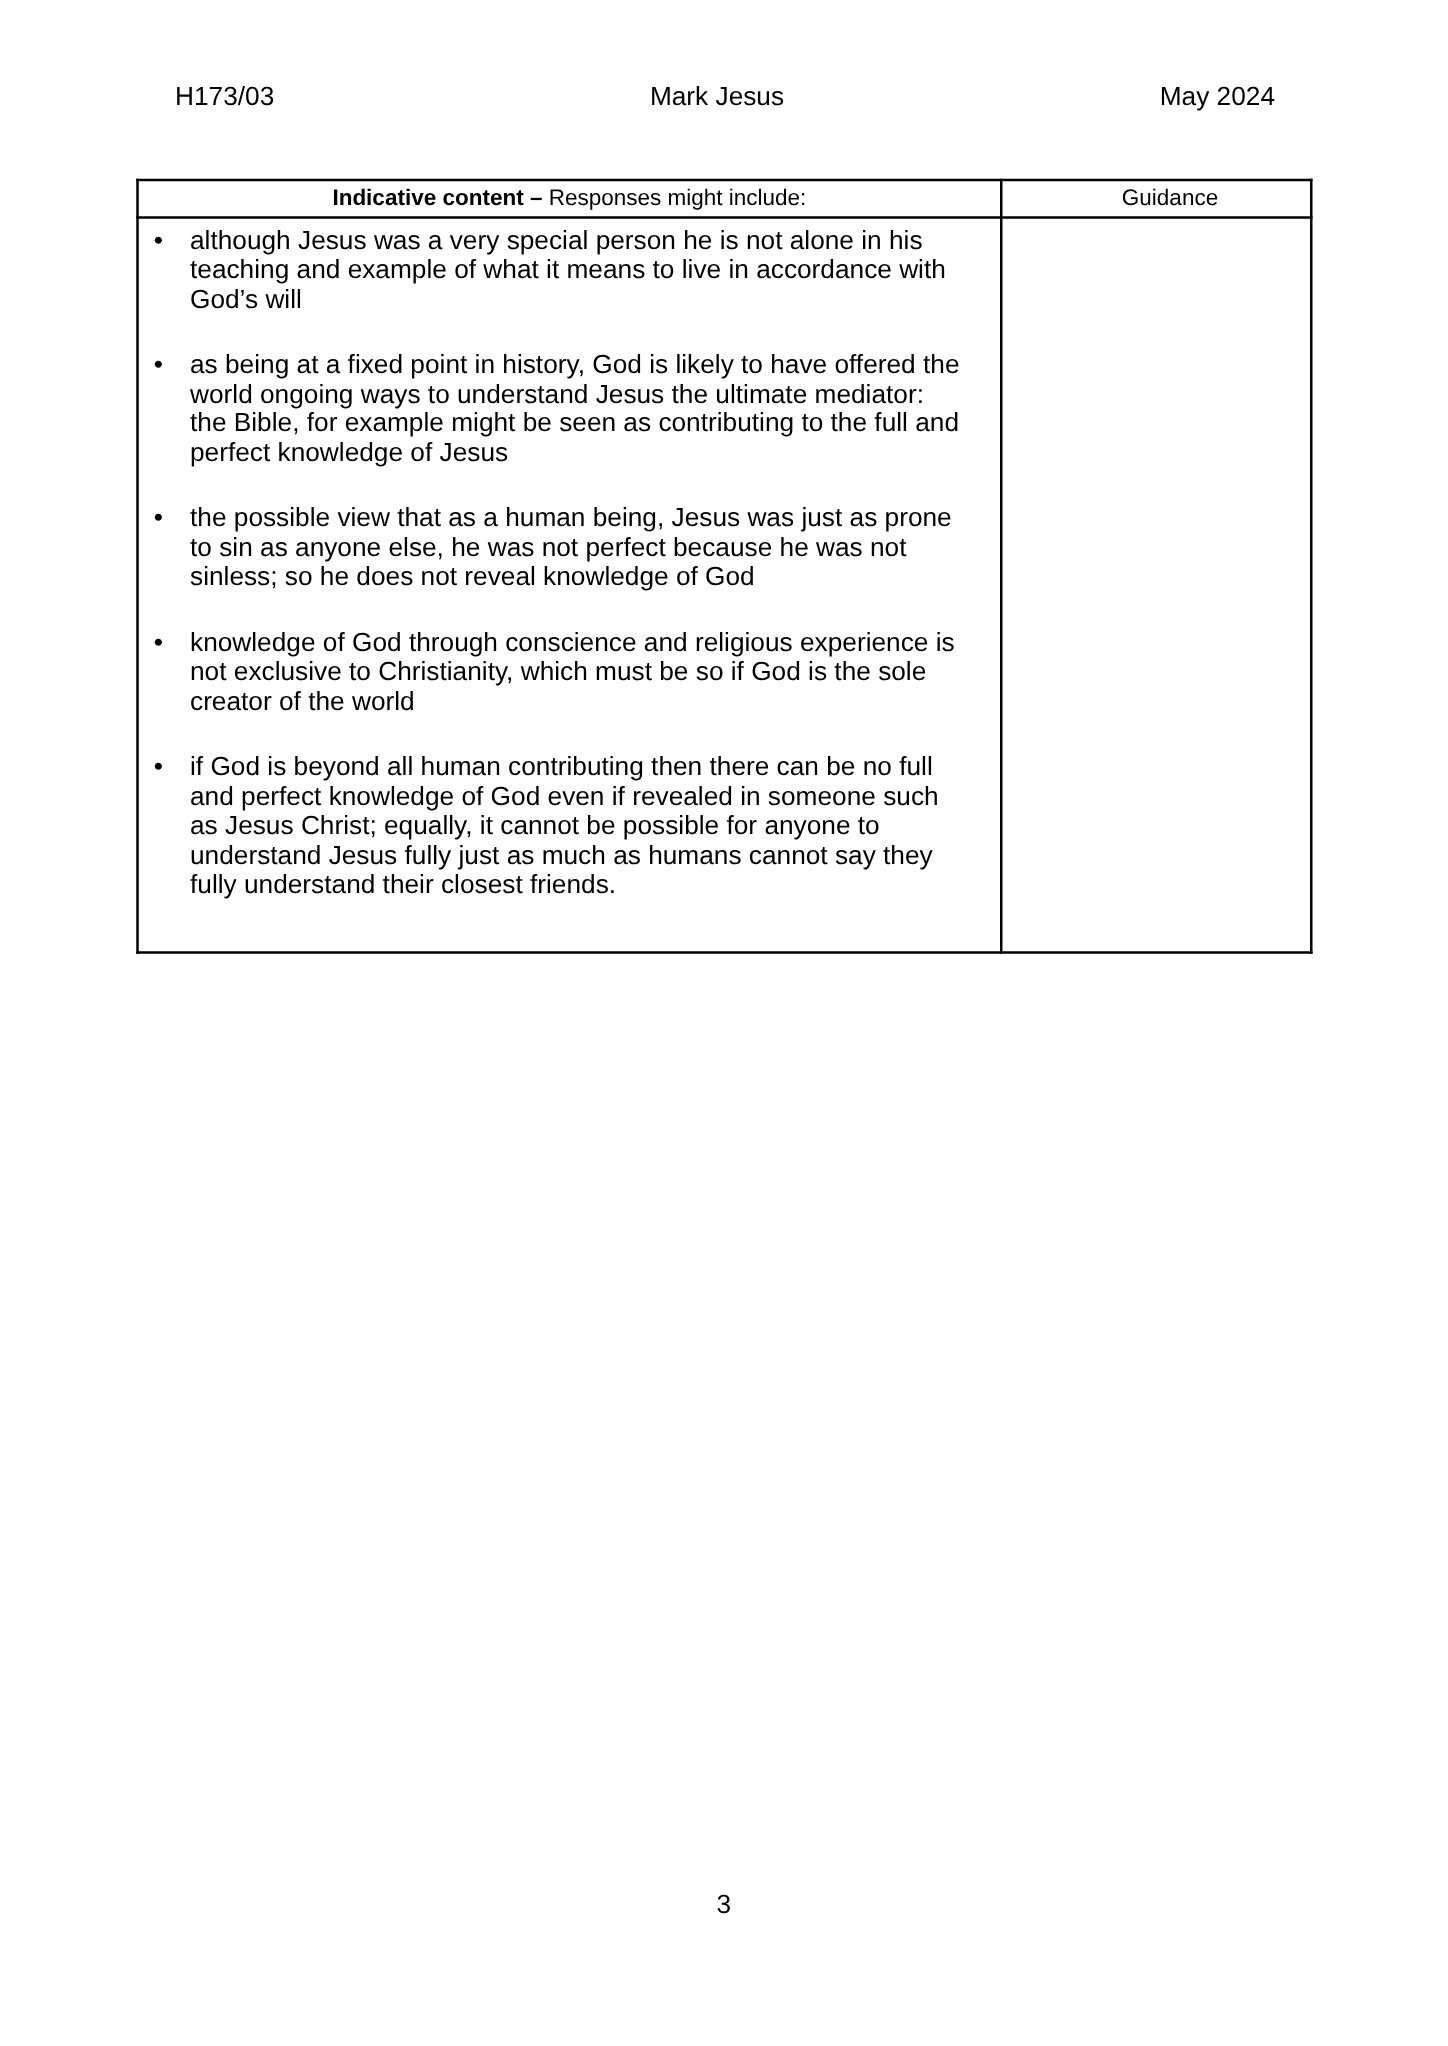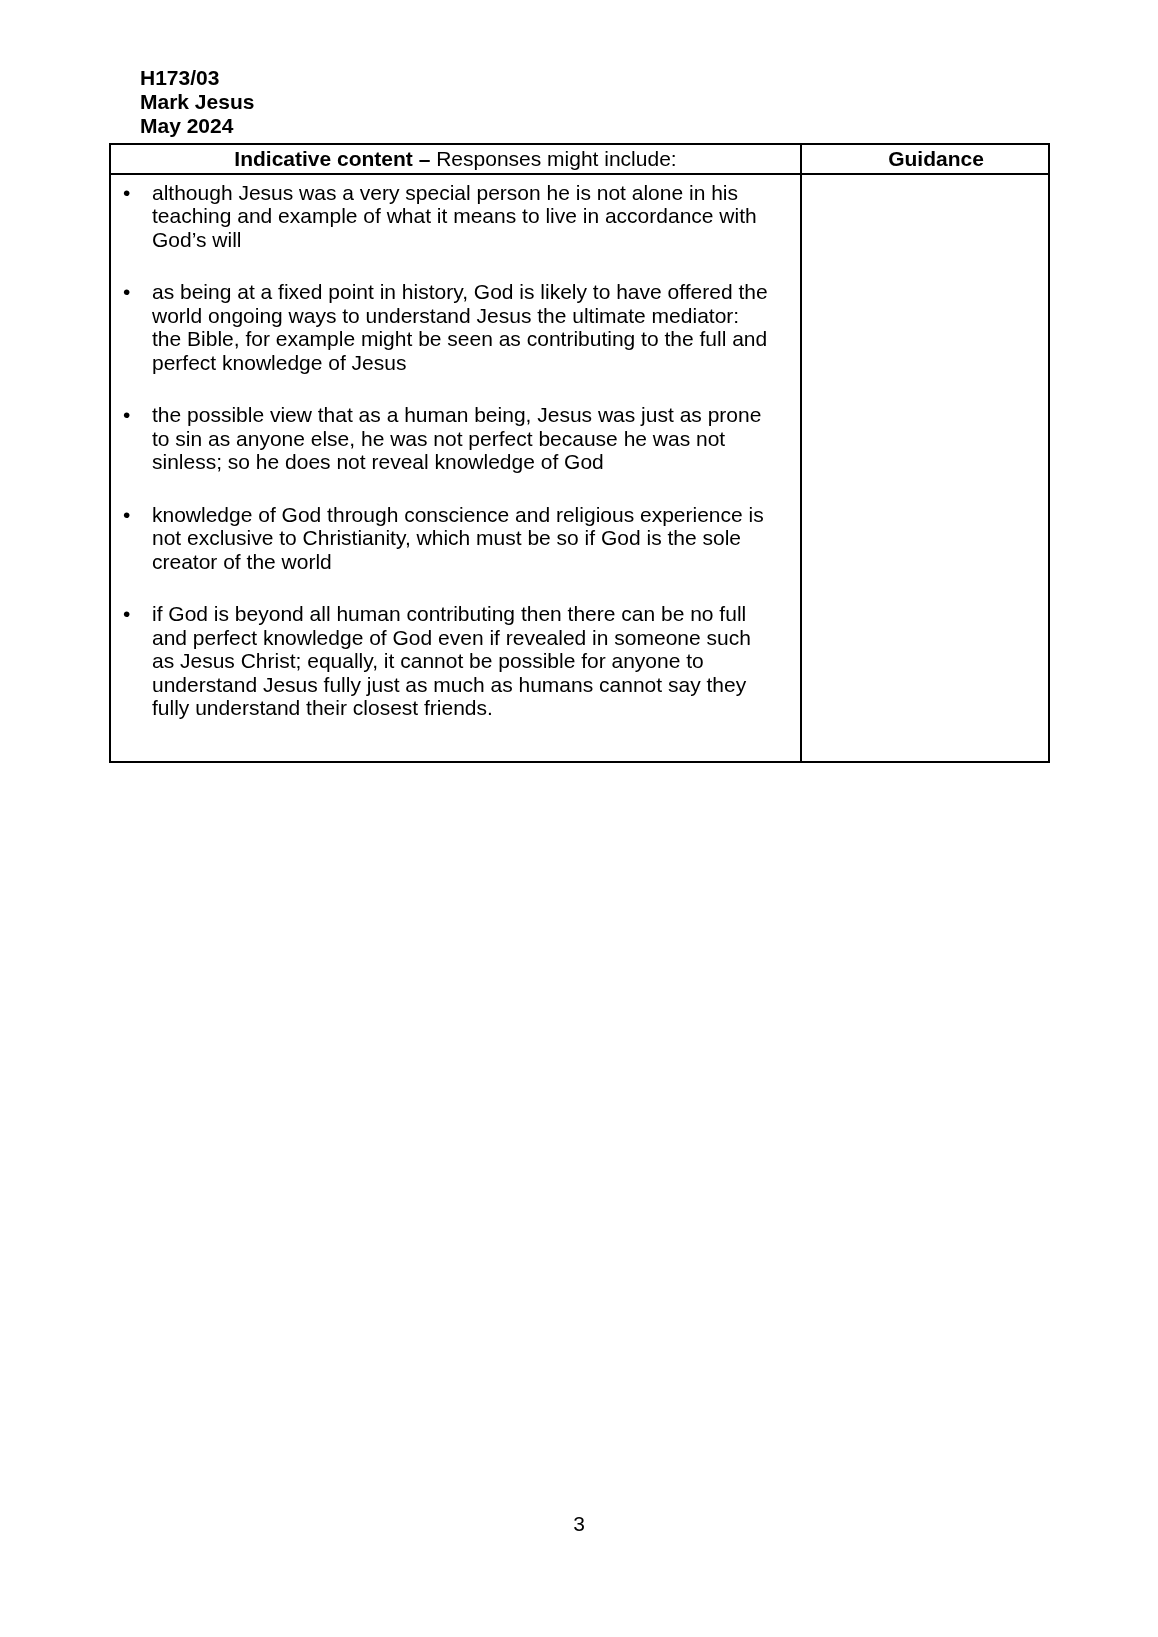--- a/index.html
+++ b/index.html
@@ -17,50 +17,49 @@
   
   .doc-header {
     position: absolute;
     top: 66px;
     left: 140px;
     width: 880px;
     display: flex;
     justify-content: space-between;
     align-items: baseline;
     font-size: 21px;
-    font-weight: bold;
+    font-weight: normal;
     line-height: 24px;
-    flex-direction: column;
   }
   .doc-header .center-title { text-align: center; }
 
   
   table.ms-table {
     position: absolute;
     top: 143px;
     left: 109px;
     width: 939px;
     border-collapse: collapse;
     table-layout: fixed;
   }
   .ms-table th, .ms-table td {
     border: 2px solid #000000;
     padding: 0;
   }
   .ms-table th {
     height: 29px;
-    font-size: 21px;
+    font-size: 18px;
     line-height: 23.5px;
     text-align: center;
     vertical-align: middle;
     padding: 2px 4px;
   }
   .ms-table th .bold-part { font-weight: bold; }
   .ms-table th .regular-part { font-weight: normal; }
-  .ms-table th.guidance-th { font-weight: bold; padding-left: 26px; }
+  .ms-table th.guidance-th { font-weight: normal; padding-left: 26px; }
 
   .ms-table td.content-cell {
     vertical-align: top;
     height: 588px;
     padding: 6px 8px 0 12px;
   }
   .ms-table td.guidance-cell {
     vertical-align: top;
     height: 588px;
   }

